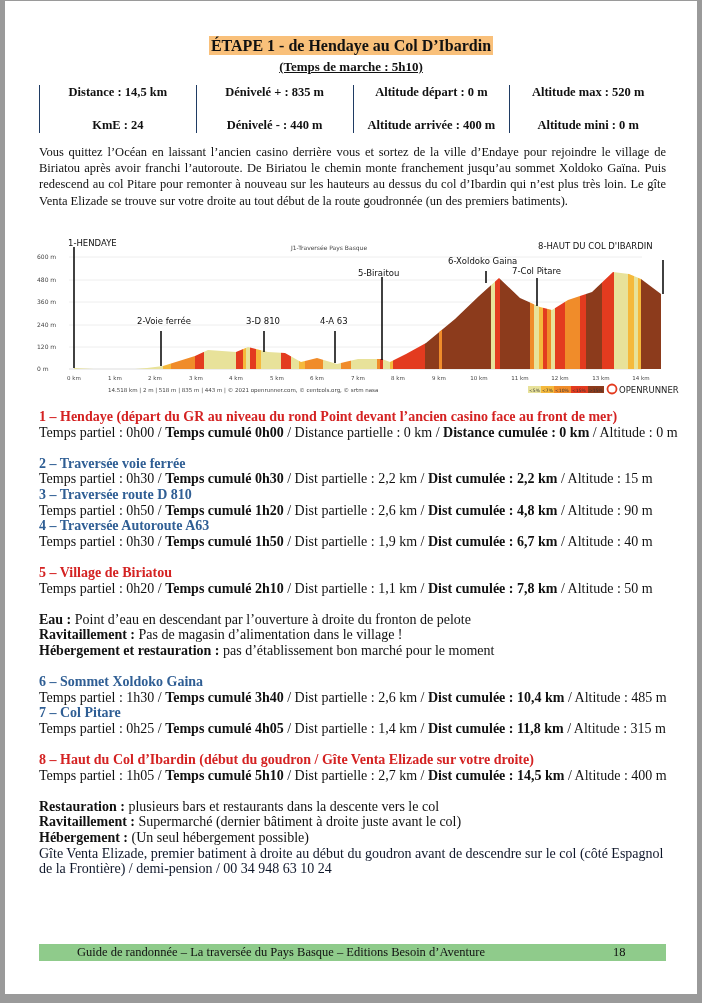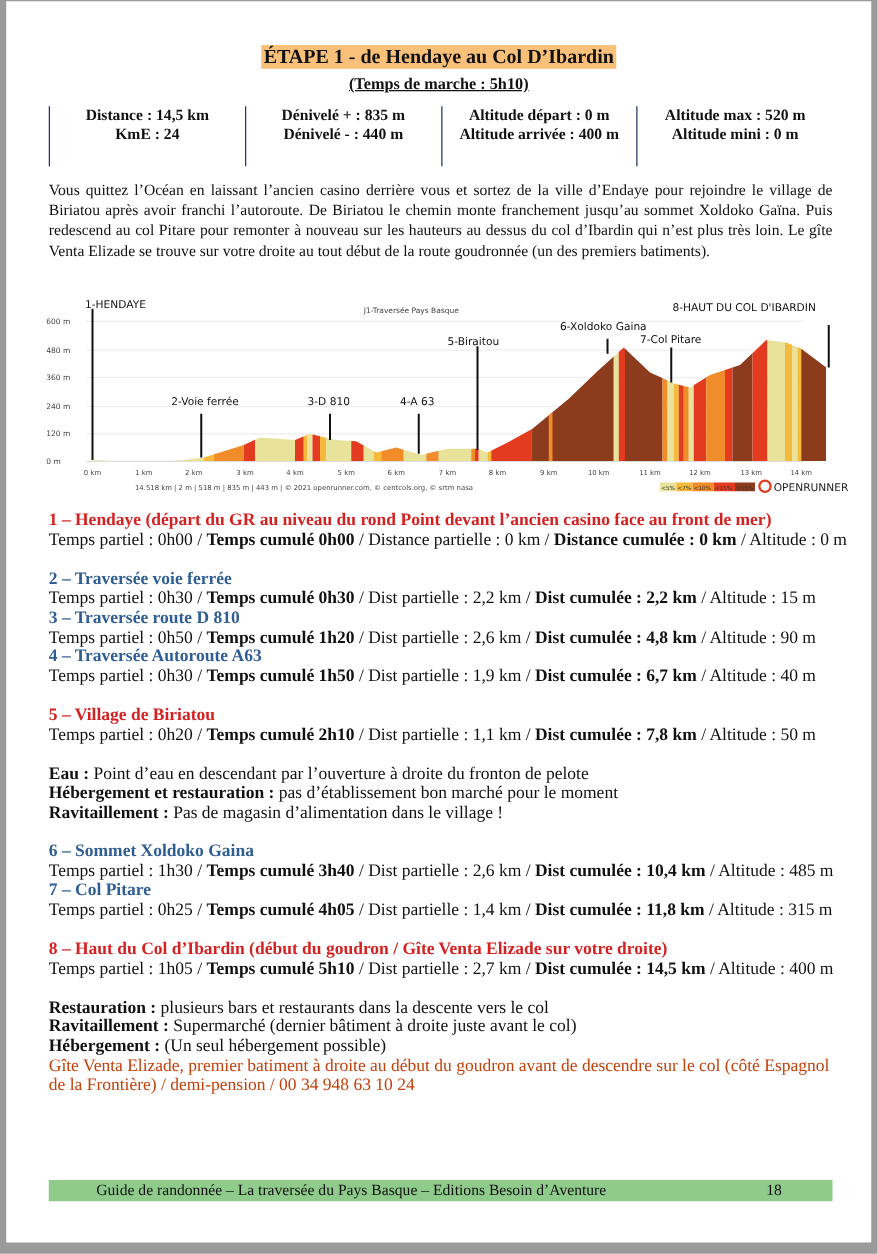--- a/index.html
+++ b/index.html
@@ -3,32 +3,32 @@
 <meta charset="utf-8">
 <style>
   html,body{margin:0;padding:0;}
   body{width:702px;height:1003px;background:#9a9a9a;font-family:"Liberation Serif",serif;color:#111;position:relative;overflow:hidden;}
   .page{position:absolute;left:5px;top:1px;width:692px;height:993px;background:#fff;}
   .title{position:absolute;left:0;right:0;top:36px;text-align:center;}
   .title span{background:#f9c07a;font-weight:bold;font-size:16px;padding:1px 2px;}
   .subtitle{position:absolute;left:0;right:0;top:58px;text-align:center;font-weight:bold;font-size:13px;}
   .subtitle span{text-decoration:underline;}
   .stats{position:absolute;left:34px;top:84px;width:627px;height:48px;display:flex;}
-  .stat-col{flex:1;border-left:1px solid #1f3b63;display:flex;flex-direction:column;justify-content:flex-start;align-items:center;font-weight:bold;font-size:12.5px;}
+  .stat-col{flex:1;border-left:1px solid #1f3b63;display:flex;flex-direction:column;justify-content:space-between;align-items:center;font-weight:bold;font-size:12.5px;}
   .intro{position:absolute;left:34px;top:143px;width:627px;font-size:12.5px;line-height:16.2px;text-align:justify;}
   .chart{position:absolute;left:30px;top:233px;width:650px;height:165px;}
   .chart svg{display:block;}
   .content{position:absolute;left:34px;top:408px;width:640px;font-size:14px;line-height:15.6px;}
   .content p{margin:0;}
   .gap{height:15.6px;}
   .h-red{color:#d42222;font-weight:bold;}
   .h-blue{color:#2f5e94;font-weight:bold;}
   .b{font-weight:bold;}
   .u{font-weight:bold;}
-  .purple{color:#c2410c;}
+  .purple{color:#0f172a;}
   .footer{position:absolute;left:34px;top:943px;width:627px;height:17px;background:#8fcb8b;font-size:12.5px;line-height:17px;}
   .footer .ft{position:absolute;left:38px;}
   .footer .pg{position:absolute;left:574px;}
 </style>
 </head>
 <body>
 
 <div class="page">
 
   <div class="title"><span>ÉTAPE 1 - de Hendaye  au  Col D’Ibardin</span></div>
@@ -196,22 +196,22 @@
     <p><span>Temps partiel : 0h30 / </span><span class="b">Temps cumulé 0h30</span><span> / Dist partielle : 2,2 km / </span><span class="b">Dist cumulée : 2,2 km</span><span> / Altitude : 15 m</span></p>
     <p class="h-blue">3 – Traversée route D 810</p>
     <p><span>Temps partiel : 0h50 / </span><span class="b">Temps cumulé 1h20</span><span> / Dist partielle : 2,6 km / </span><span class="b">Dist cumulée : 4,8 km</span><span> / Altitude : 90 m</span></p>
     <p class="h-blue">4 – Traversée Autoroute A63</p>
     <p><span>Temps partiel : 0h30 / </span><span class="b">Temps cumulé 1h50</span><span> / Dist partielle : 1,9 km / </span><span class="b">Dist cumulée : 6,7 km</span><span> / Altitude : 40 m</span></p>
     <div class="gap"></div>
     <p class="h-red">5 – Village de Biriatou</p>
     <p><span>Temps partiel : 0h20 / </span><span class="b">Temps cumulé 2h10</span><span> / Dist partielle : 1,1 km / </span><span class="b">Dist cumulée : 7,8 km</span><span> / Altitude : 50 m</span></p>
     <div class="gap"></div>
     <p><span class="u">Eau :</span><span> Point d’eau en descendant par l’ouverture à droite du fronton de pelote</span></p>
+    <p><span class="u">Ravitaillement :</span><span> Pas de magasin d’alimentation dans le village !</span></p>
     <p><span class="u">Hébergement et restauration :</span><span> pas d’établissement bon marché pour le moment</span></p>
-    <p><span class="u">Ravitaillement :</span><span> Pas de magasin d’alimentation dans le village !</span></p>
     <div class="gap"></div>
     <p class="h-blue">6 – Sommet Xoldoko Gaina</p>
     <p><span>Temps partiel : 1h30 / </span><span class="b">Temps cumulé 3h40</span><span> / Dist partielle : 2,6 km / </span><span class="b">Dist cumulée : 10,4 km</span><span> / Altitude : 485 m</span></p>
     <p class="h-blue">7 – Col Pitare</p>
     <p><span>Temps partiel : 0h25 / </span><span class="b">Temps cumulé 4h05</span><span> / Dist partielle : 1,4 km / </span><span class="b">Dist cumulée : 11,8 km</span><span> / Altitude : 315 m</span></p>
     <div class="gap"></div>
     <p class="h-red">8 – Haut du Col d’Ibardin (début du goudron / Gîte Venta Elizade sur votre droite)</p>
     <p><span>Temps partiel : 1h05 / </span><span class="b">Temps cumulé 5h10</span><span> / Dist partielle : 2,7 km / </span><span class="b">Dist cumulée : 14,5 km</span><span> / Altitude : 400 m</span></p>
     <div class="gap"></div>
     <p><span class="u">Restauration :</span><span> plusieurs bars et restaurants dans la descente vers le col</span></p>

